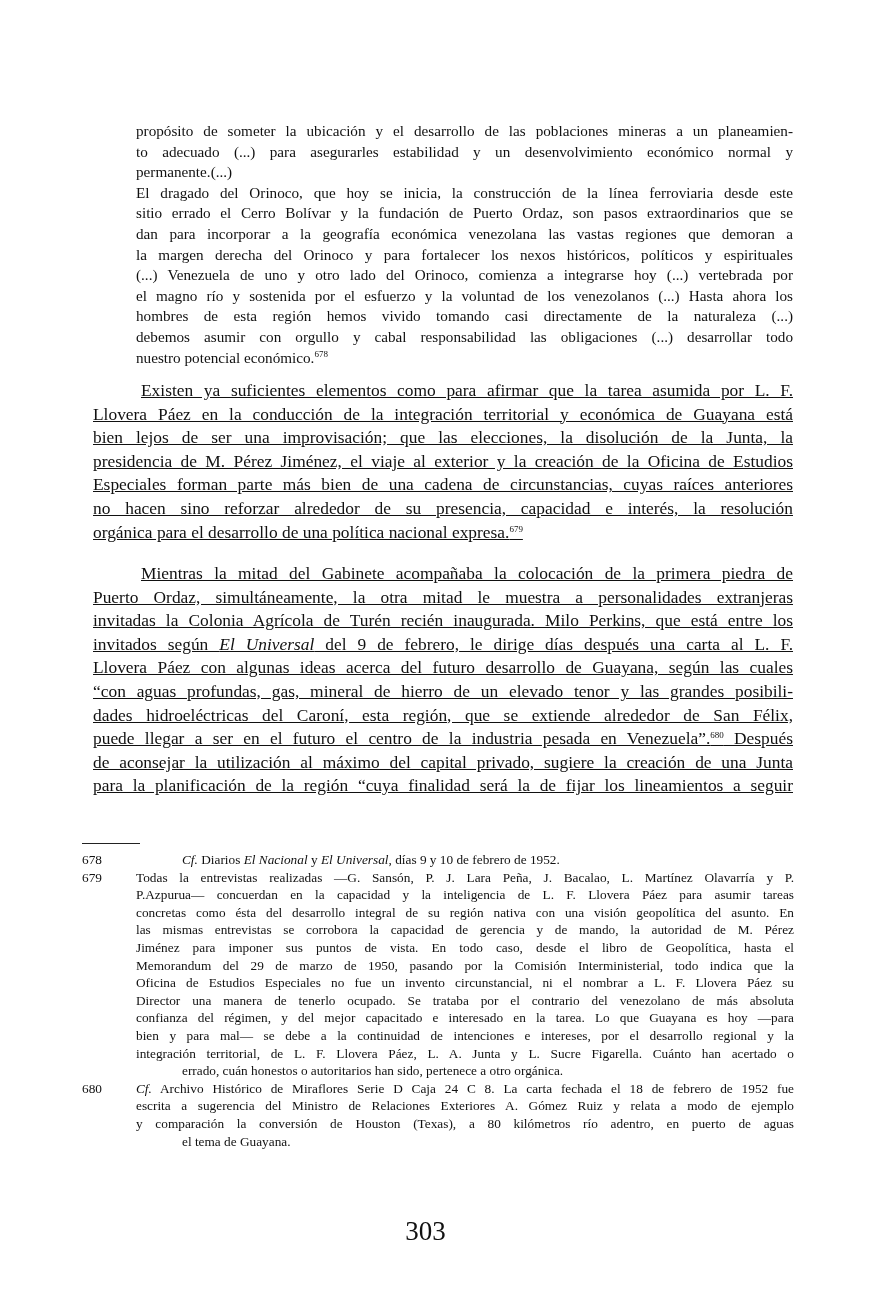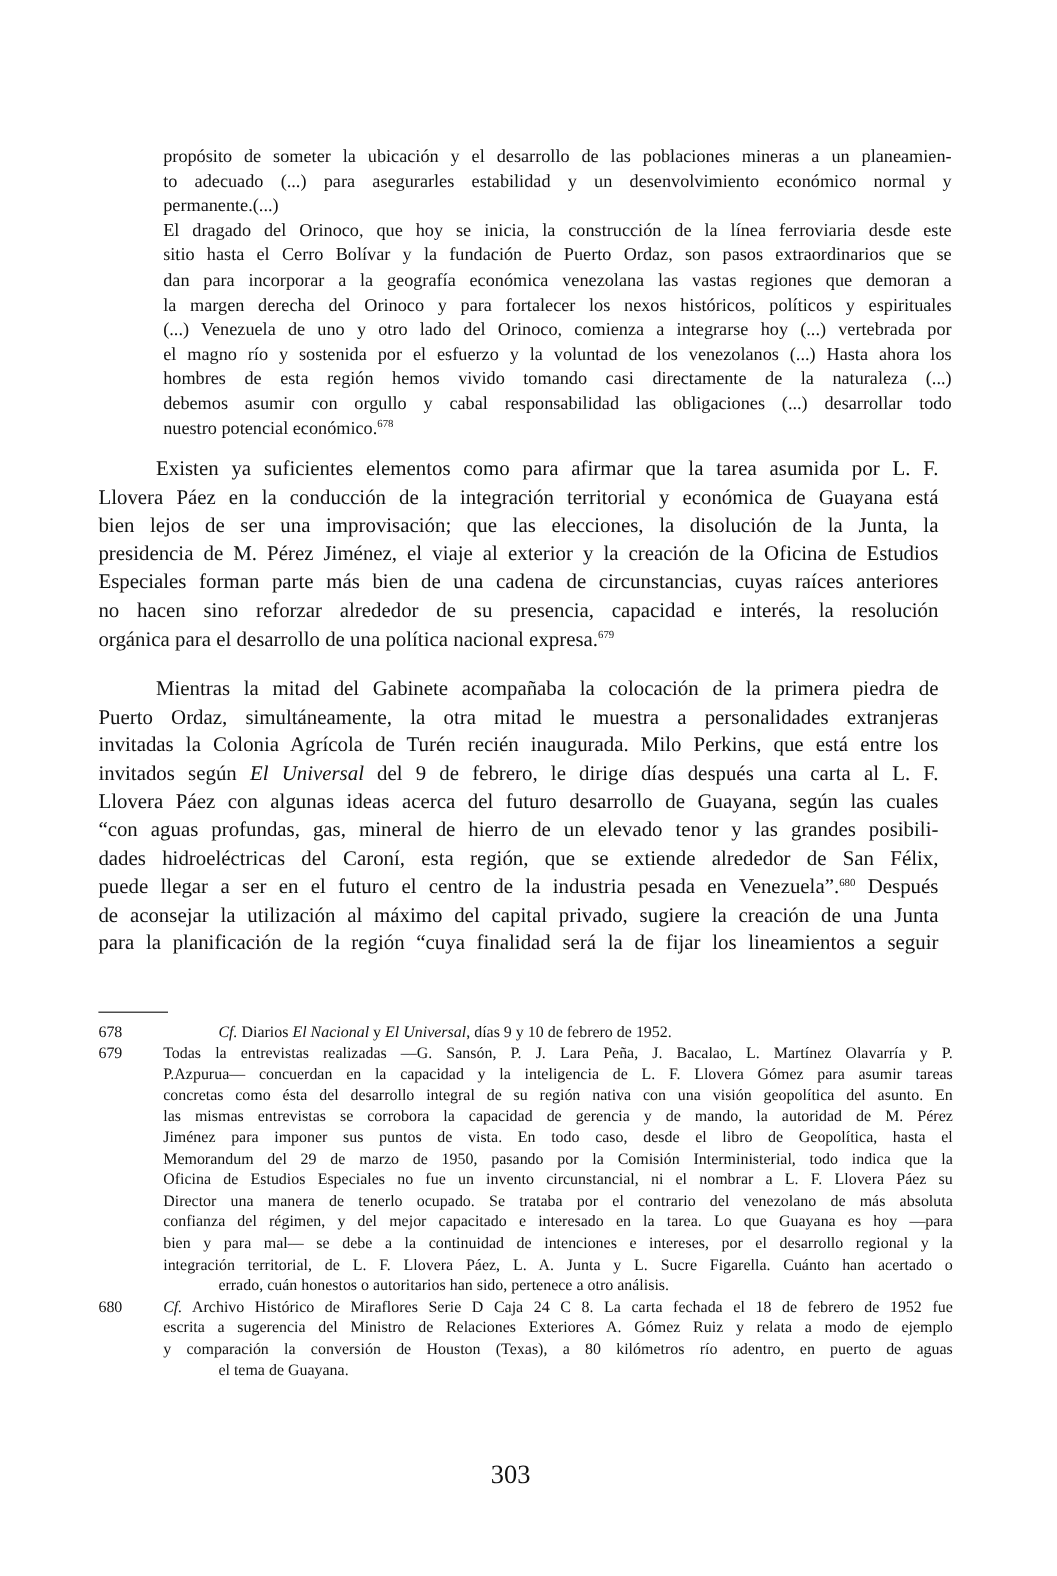--- a/index.html
+++ b/index.html
@@ -2,44 +2,44 @@
 <html><head>
 <meta charset="utf-8">
 <style>
   html, body { margin: 0; padding: 0; background: #ffffff; }
   body { width: 881px; height: 1313px; position: relative; overflow: hidden;
          font-family: "Liberation Serif", serif; color: #111; }
   .quote { position: absolute; left: 136px; top: 121px; width: 657px;
            font-size: 15.2px; line-height: 20.6px; }
   .quote .line { display: block; white-space: nowrap; text-align: justify; text-align-last: justify; height: 20.6px; }
   .quote .line.last { text-align-last: left; }
-  .body-text { position: absolute; left: 82px; width: 700px; font-size: 17.4px; line-height: 23.6px; }
+  .body-text { position: absolute; left: 93px; width: 700px; font-size: 17.4px; line-height: 23.6px; text-decoration: underline; }
   .body-text .line { display: block; white-space: nowrap; text-align: justify; text-align-last: justify; height: 23.6px; }
   .body-text .line.last { text-align-last: left; }
   .p1 { top: 379px; }
   .p2 { top: 562px; }
   sup.fn { font-size: 9px; vertical-align: 6px; line-height: 0; }
   .rule { position: absolute; left: 82px; top: 843px; width: 58px; border-top: 1px solid #222; }
   .footnotes { position: absolute; left: 82px; top: 851px; width: 712px; font-size: 13.3px; line-height: 17.6px; }
   .fn-item { position: relative; padding-left: 54px; }
   .fn-num { position: absolute; left: 0; top: 0; }
   .fn-item .line { display: block; white-space: nowrap; text-align: justify; text-align-last: justify; height: 17.6px; }
   .fn-item .line.last { text-align-last: left; margin-left: 46px; }
-  .page-number { position: absolute; left: 0; width: 851px; top: 1216px; text-align: center; font-size: 22px; }
+  .page-number { position: absolute; left: 0; width: 851px; top: 1216px; text-align: center; font-size: 27px; }
   i { font-style: italic; }
 </style>
 </head>
 <body>
 
 <div class="quote">
   <span class="line">propósito de someter la ubicación y el desarrollo de las poblaciones mineras a un planeamien-</span>
   <span class="line">to adecuado (...) para asegurarles estabilidad y un desenvolvimiento económico normal y</span>
   <span class="line last">permanente.(...)</span>
   <span class="line">El dragado del Orinoco, que hoy se inicia, la construcción de la línea ferroviaria desde este</span>
-  <span class="line">sitio hasta el Cerro Bolívar y la fundación de Puerto Ordaz, son pasos extraordinarios que se</span>
+  <span class="line">sitio errado el Cerro Bolívar y la fundación de Puerto Ordaz, son pasos extraordinarios que se</span>
   <span class="line">dan para incorporar a la geografía económica venezolana las vastas regiones que demoran a</span>
   <span class="line">la margen derecha del Orinoco y para fortalecer los nexos históricos, políticos y espirituales</span>
   <span class="line">(...) Venezuela de uno y otro lado del Orinoco, comienza a integrarse hoy (...) vertebrada por</span>
   <span class="line">el magno río y sostenida por el esfuerzo y la voluntad de los venezolanos (...) Hasta ahora los</span>
   <span class="line">hombres de esta región hemos vivido tomando casi directamente de la naturaleza (...)</span>
   <span class="line">debemos asumir con orgullo y cabal responsabilidad las obligaciones (...) desarrollar todo</span>
   <span class="line last"><span>nuestro potencial económico.</span><sup class="fn">678</sup></span>
 </div>
 
 <div class="body-text p1">
@@ -68,31 +68,31 @@
 <div class="rule"></div>
 
 <div class="footnotes">
   <div class="fn-item">
     <span class="fn-num">678</span>
     <span class="line last"><i>Cf.</i><span> Diarios </span><i>El Nacional</i><span> y </span><i>El Universal</i><span>, días 9 y 10 de febrero de 1952.</span></span>
   </div>
   <div class="fn-item">
     <span class="fn-num">679</span>
     <span class="line">Todas la entrevistas realizadas —G. Sansón, P. J. Lara Peña, J. Bacalao, L. Martínez Olavarría y P.</span>
-    <span class="line">P.Azpurua— concuerdan en la capacidad y la inteligencia de L. F. Llovera Gómez para asumir tareas</span>
+    <span class="line">P.Azpurua— concuerdan en la capacidad y la inteligencia de L. F. Llovera Páez para asumir tareas</span>
     <span class="line">concretas como ésta del desarrollo integral de su región nativa con una visión geopolítica del asunto. En</span>
     <span class="line">las mismas entrevistas se corrobora la capacidad de gerencia y de mando, la autoridad de M. Pérez</span>
     <span class="line">Jiménez para imponer sus puntos de vista. En todo caso, desde el libro de Geopolítica, hasta el</span>
     <span class="line">Memorandum del 29 de marzo de 1950, pasando por la Comisión Interministerial, todo indica que la</span>
     <span class="line">Oficina de Estudios Especiales no fue un invento circunstancial, ni el nombrar a L. F. Llovera Páez su</span>
     <span class="line">Director una manera de tenerlo ocupado. Se trataba por el contrario del venezolano de más absoluta</span>
     <span class="line">confianza del régimen, y del mejor capacitado e interesado en la tarea. Lo que Guayana es hoy —para</span>
     <span class="line">bien y para mal— se debe a la continuidad de intenciones e intereses, por el desarrollo regional y la</span>
     <span class="line">integración territorial, de L. F. Llovera Páez, L. A. Junta y L. Sucre Figarella. Cuánto han acertado o</span>
-    <span class="line last">errado, cuán honestos o autoritarios han sido, pertenece a otro  análisis.</span>
+    <span class="line last">errado, cuán honestos o autoritarios han sido, pertenece a otro  orgánica.</span>
   </div>
   <div class="fn-item">
     <span class="fn-num">680</span>
     <span class="line"><i>Cf.</i><span> Archivo Histórico de Miraflores Serie D Caja 24 C 8. La carta fechada el 18 de febrero de 1952 fue</span></span>
     <span class="line">escrita a sugerencia del Ministro de Relaciones Exteriores A. Gómez Ruiz y relata a modo de ejemplo</span>
     <span class="line">y comparación  la conversión de Houston (Texas), a 80 kilómetros río adentro, en puerto de aguas</span>
     <span class="line last">el tema de Guayana.</span>
   </div>
 </div>
 

